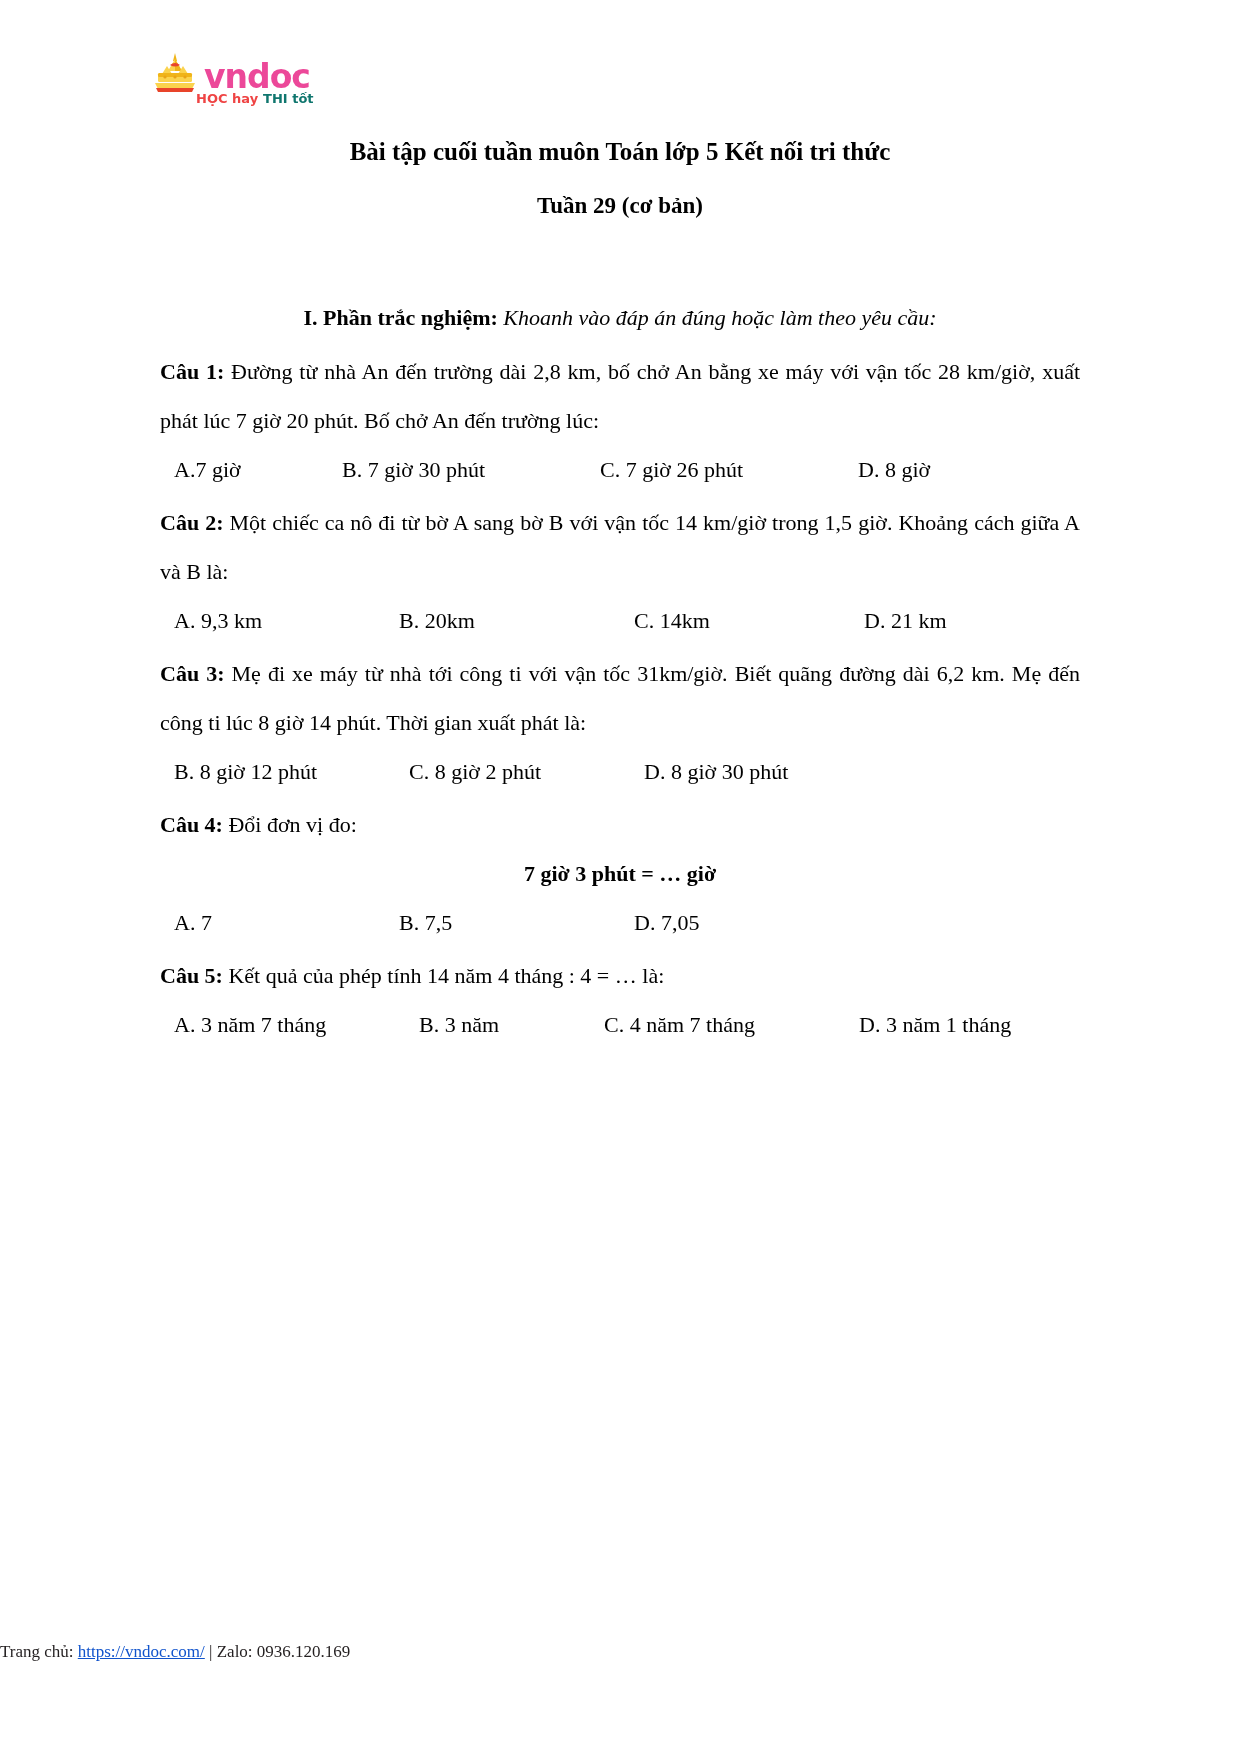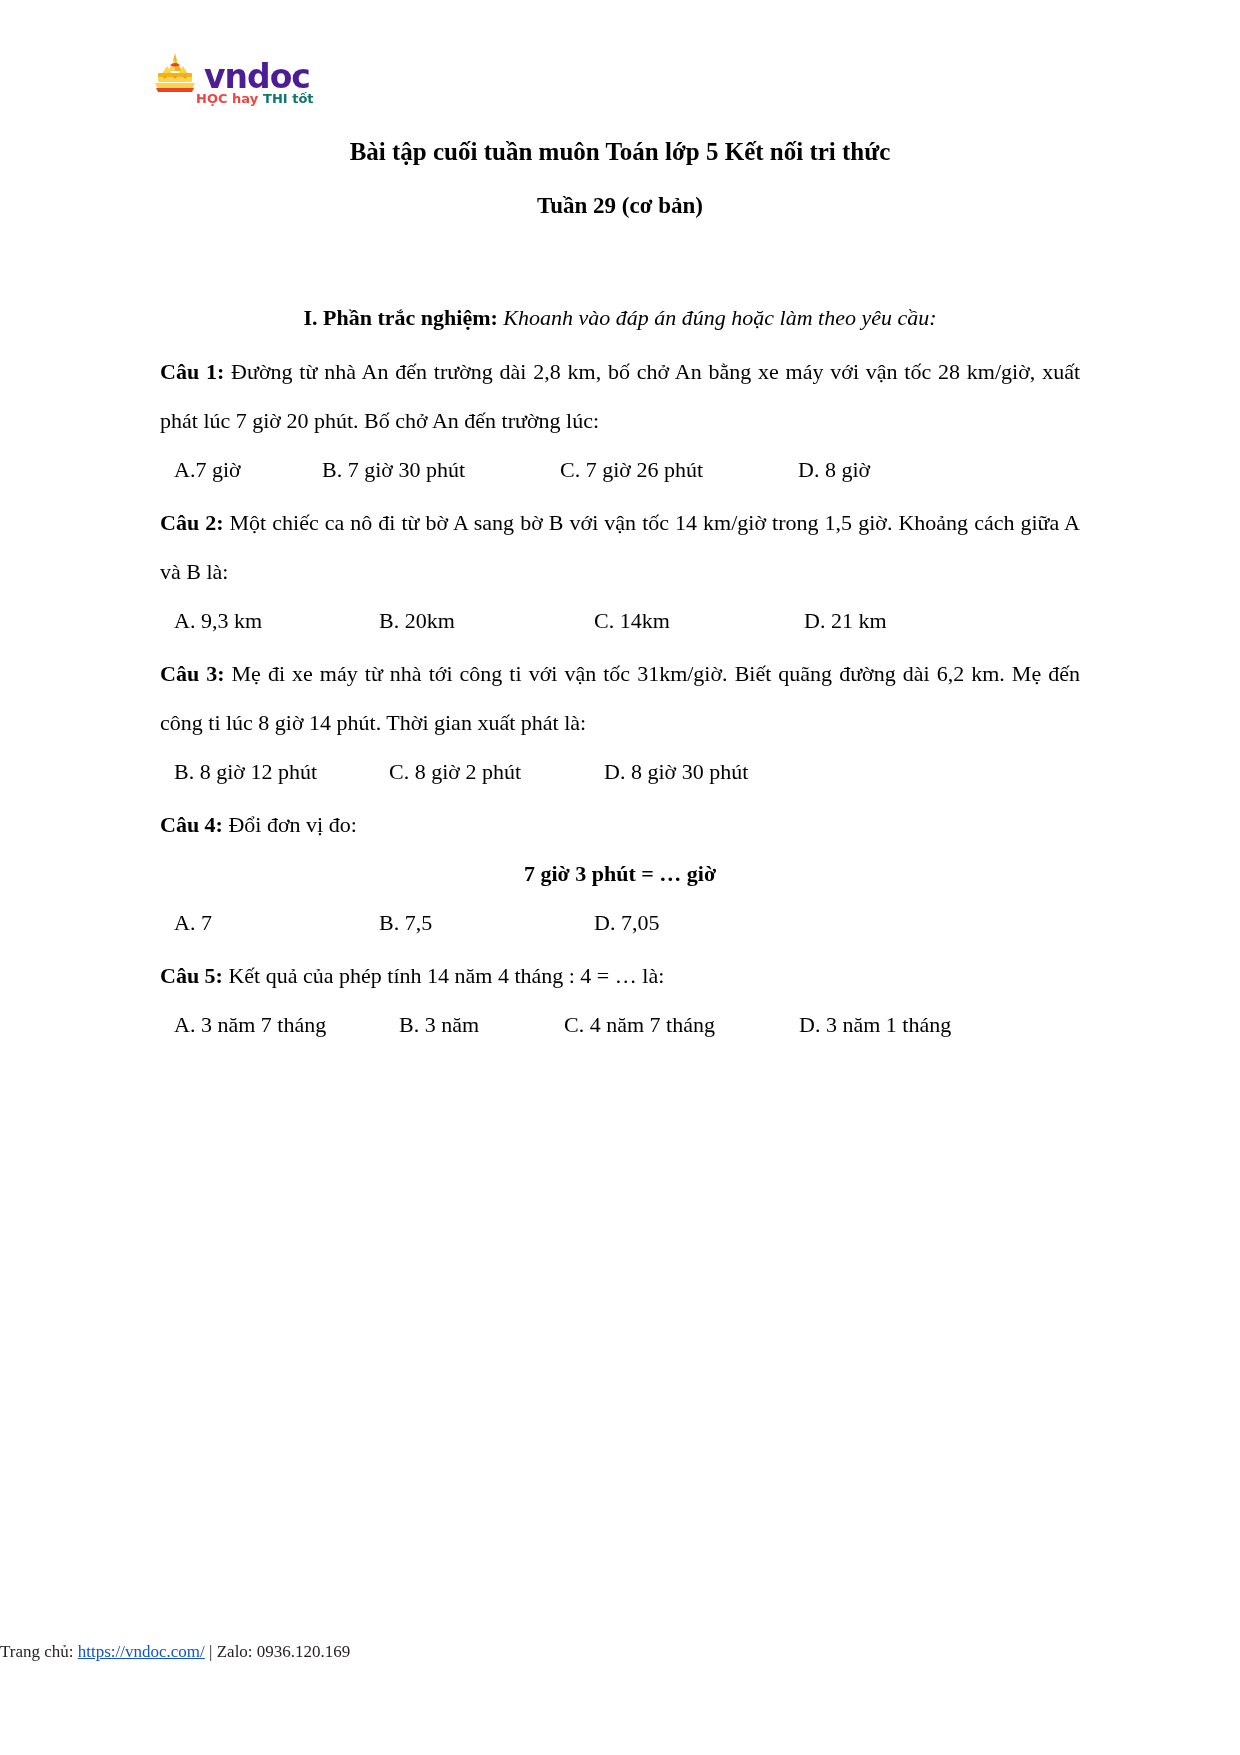--- a/index.html
+++ b/index.html
@@ -45,21 +45,21 @@
     width: 46px;
     height: 42px;
     flex: none;
   }
   .logo-wordmark {
     font-family: "DejaVu Sans", sans-serif;
     font-weight: bold;
     font-size: 33px;
     line-height: 33px;
     letter-spacing: -1px;
-    color: #4c1d95;
+    color: #ec4899;
     margin-bottom: 1px;
   }
   .logo-tag {
     display: flex;
     gap: 5px;
     margin-left: 44px;
     margin-top: -2px;
     font-family: "DejaVu Sans", sans-serif;
     font-weight: bold;
     font-size: 13px;
@@ -125,20 +125,21 @@
     margin: 0;
   }
   .q-formula.bold { font-weight: bold; }
 
   .options {
     display: flex;
     font-size: 22px;
     line-height: 49px;
     padding-left: 14px;
     margin: 0;
+    gap: 20px;
   }
   .opt { flex: none; white-space: nowrap; }
 
   
   .opts-1 .opt:nth-child(1) { width: 148px; }
   .opts-1 .opt:nth-child(2) { width: 238px; }
   .opts-1 .opt:nth-child(3) { width: 238px; }
 
   .opts-2 .opt:nth-child(1) { width: 205px; }
   .opts-2 .opt:nth-child(2) { width: 215px; }

